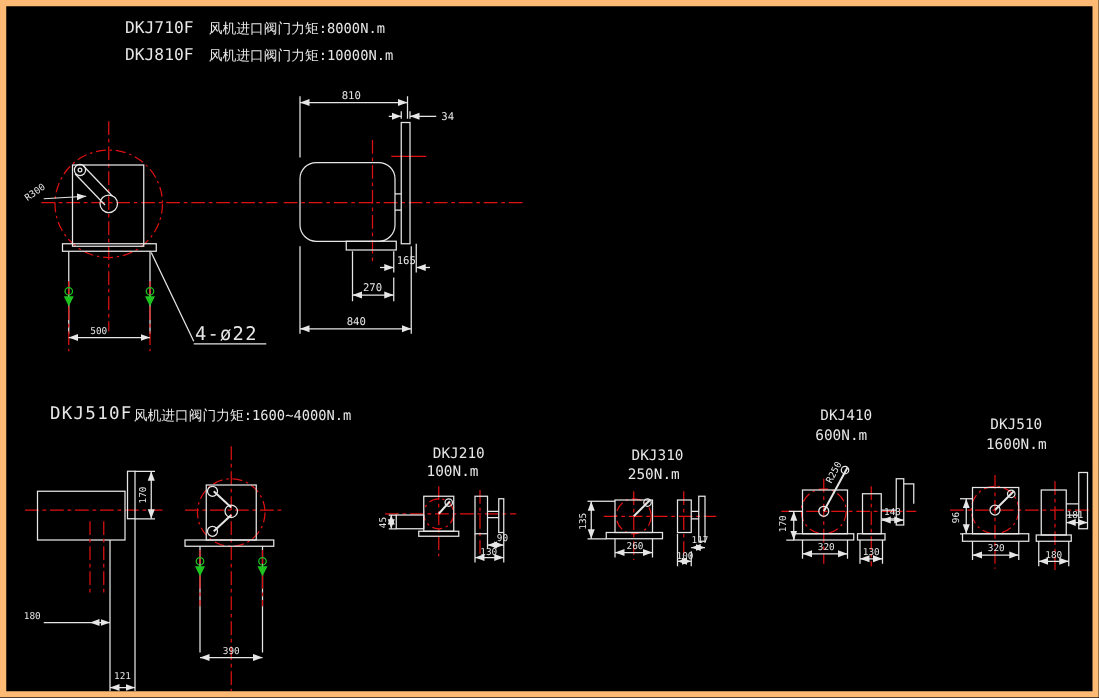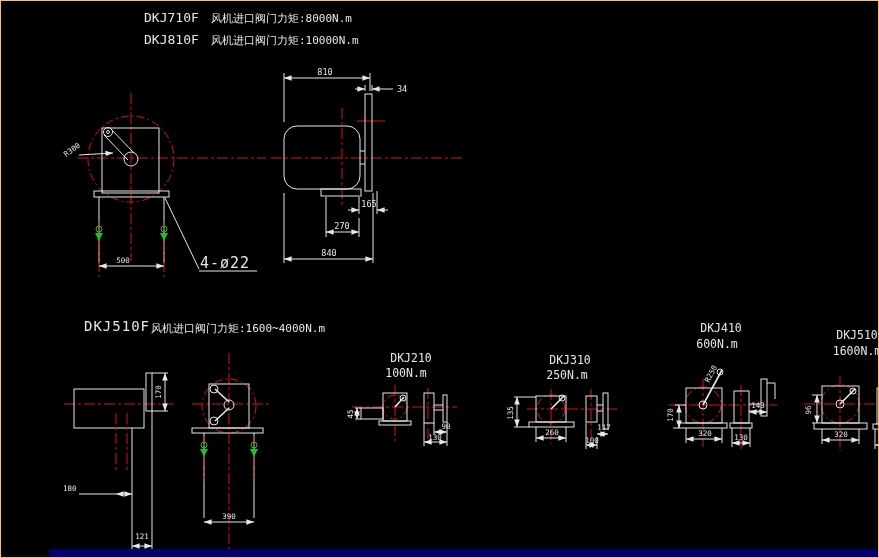--- a/index.html
+++ b/index.html
@@ -1,24 +1,23 @@
 <!DOCTYPE html>
 <html><head>
 <meta charset="utf-8">
 <style>
   html,body{margin:0;padding:0;background:#2a2a2a;}
   .canvas{
     position:relative;
     width:879px;height:558px;
     background:#000000;
-    border:1px solid #fdba74;
+    border:5px solid #fdba74;
     box-sizing:border-box;
     overflow:hidden;
     font-family:"DejaVu Sans Mono", monospace;
-    padding-left:48px;
   }
   svg{display:block;}
   text{fill:#e6e6e6;font-family:"DejaVu Sans Mono", monospace;}
   .wline{stroke:#e6e6e6;stroke-width:1;fill:none;}
   .wline2{stroke:#e6e6e6;stroke-width:1.6;fill:none;}
   .cline{stroke:#dd1111;stroke-width:1;fill:none;stroke-dasharray:11 3 3 3;}
   .csolid{stroke:#dd1111;stroke-width:1;fill:none;}
   .ccirc{stroke:#dd1111;stroke-width:1;fill:none;stroke-dasharray:8 3 2 3;}
   .gmark{stroke:#1ec41e;stroke-width:1;fill:none;}
   .gfill{fill:#1ec41e;stroke:none;}

